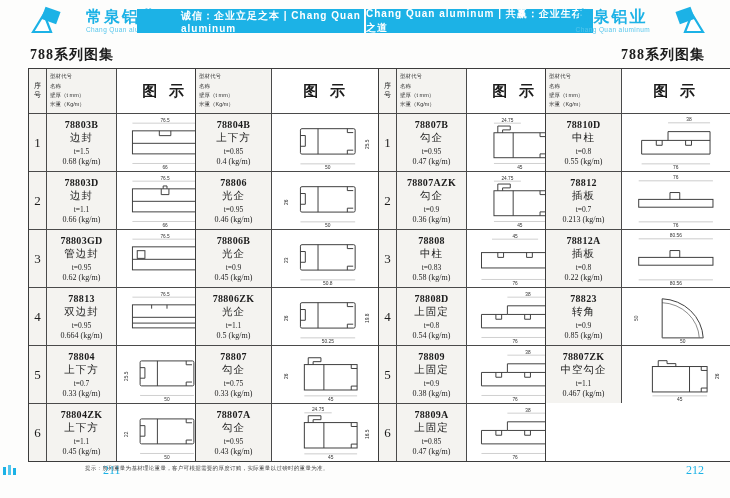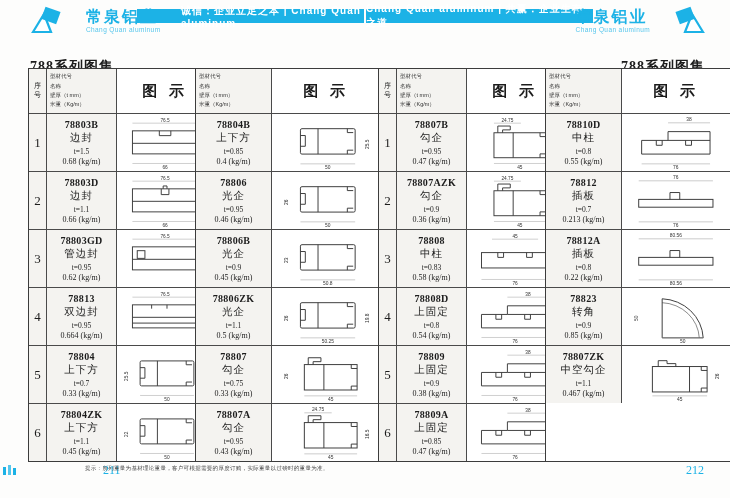--- a/index.html
+++ b/index.html
@@ -11,27 +11,27 @@
 
   
   .logo{position:absolute;top:6px;display:flex;align-items:center;gap:20px;}
   .logo-left{left:30px;}
   .logo-right{right:24px;flex-direction:row-reverse;}
   .logo-icon svg{display:block;}
   .logo-right .logo-icon svg{transform:scaleX(-1);}
   .logo-txt{display:flex;flex-direction:column;line-height:1;}
   .logo-cn{font-size:16px;font-weight:bold;letter-spacing:2px;color:#1cb2e6;}
   .logo-en{font-size:6.5px;color:#55c6ec;margin-top:2px;letter-spacing:.4px;}
-  .banner{position:absolute;top:9px;height:14px;background:#1cb2e6;color:#fff;
+  .banner{position:absolute;top:9px;height:24px;background:#1cb2e6;color:#fff;
           display:flex;align-items:center;font-size:10px;font-weight:bold;letter-spacing:1px;}
   .banner-left{left:137px;width:227px;padding-left:44px;box-sizing:border-box;}
   .banner-right{left:366px;width:227px;justify-content:flex-start;}
 
   
-  .page-title{position:absolute;top:58px;font-size:14px;font-weight:bold;letter-spacing:1px;}
+  .page-title{position:absolute;top:46px;font-size:14px;font-weight:bold;letter-spacing:1px;}
   .page-title.left{left:30px;}
   .page-title.right{right:25px;}
 
   
   .ptable{position:absolute;top:68px;width:186px;height:394px;box-sizing:border-box;
           border:1.5px solid #3c3c3c;display:grid;grid-template-rows:44px repeat(6,1fr);background:#fff;}
   #t0{left:28px}#t1{left:195px}#t2{left:378px}#t3{left:545px}
   .trow{display:grid;border-top:1px solid #4a4a4a;min-height:0;}
   .trow:first-child{border-top:none;}
   .trow.with-seq{grid-template-columns:18px 70px 1fr;}

